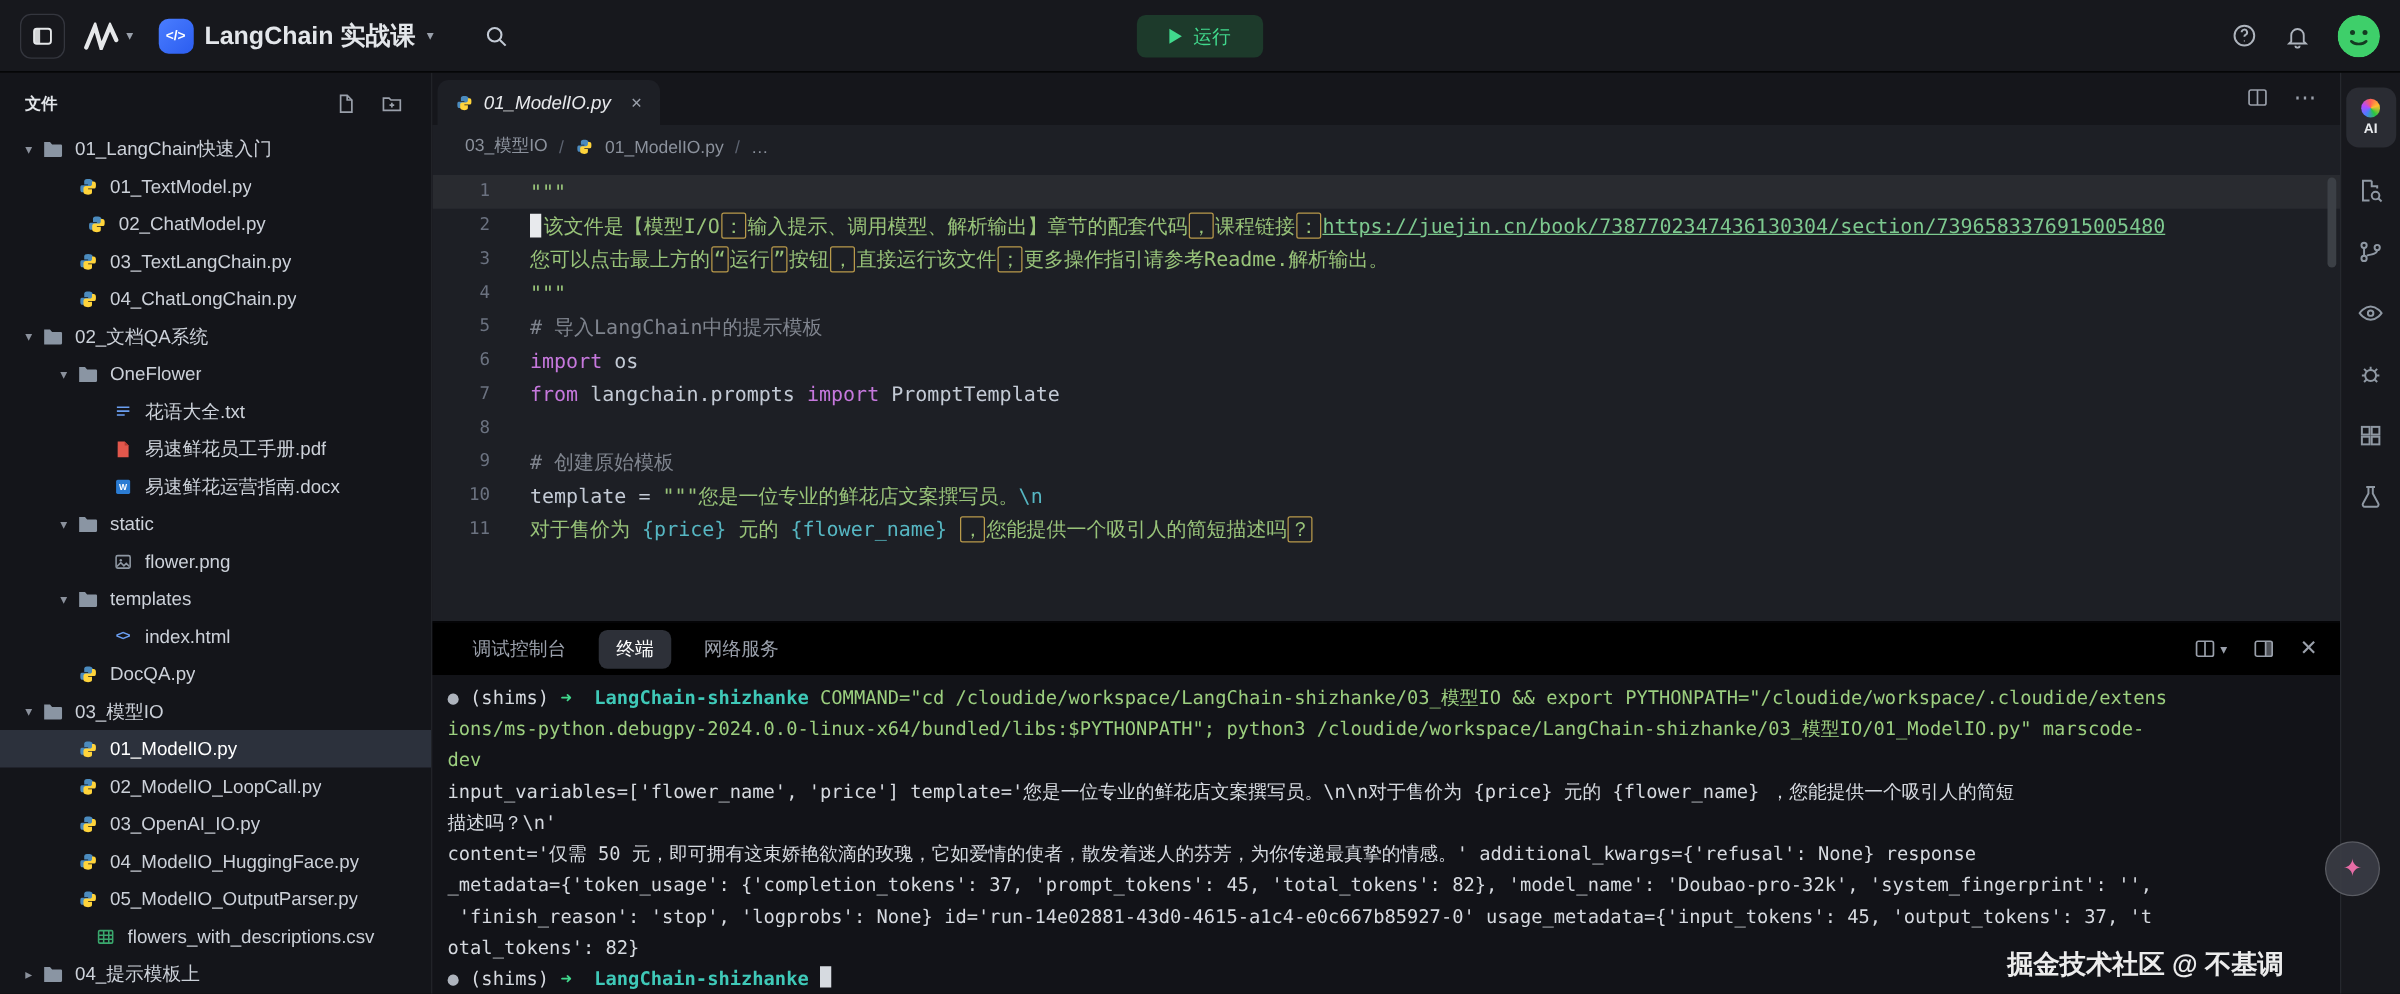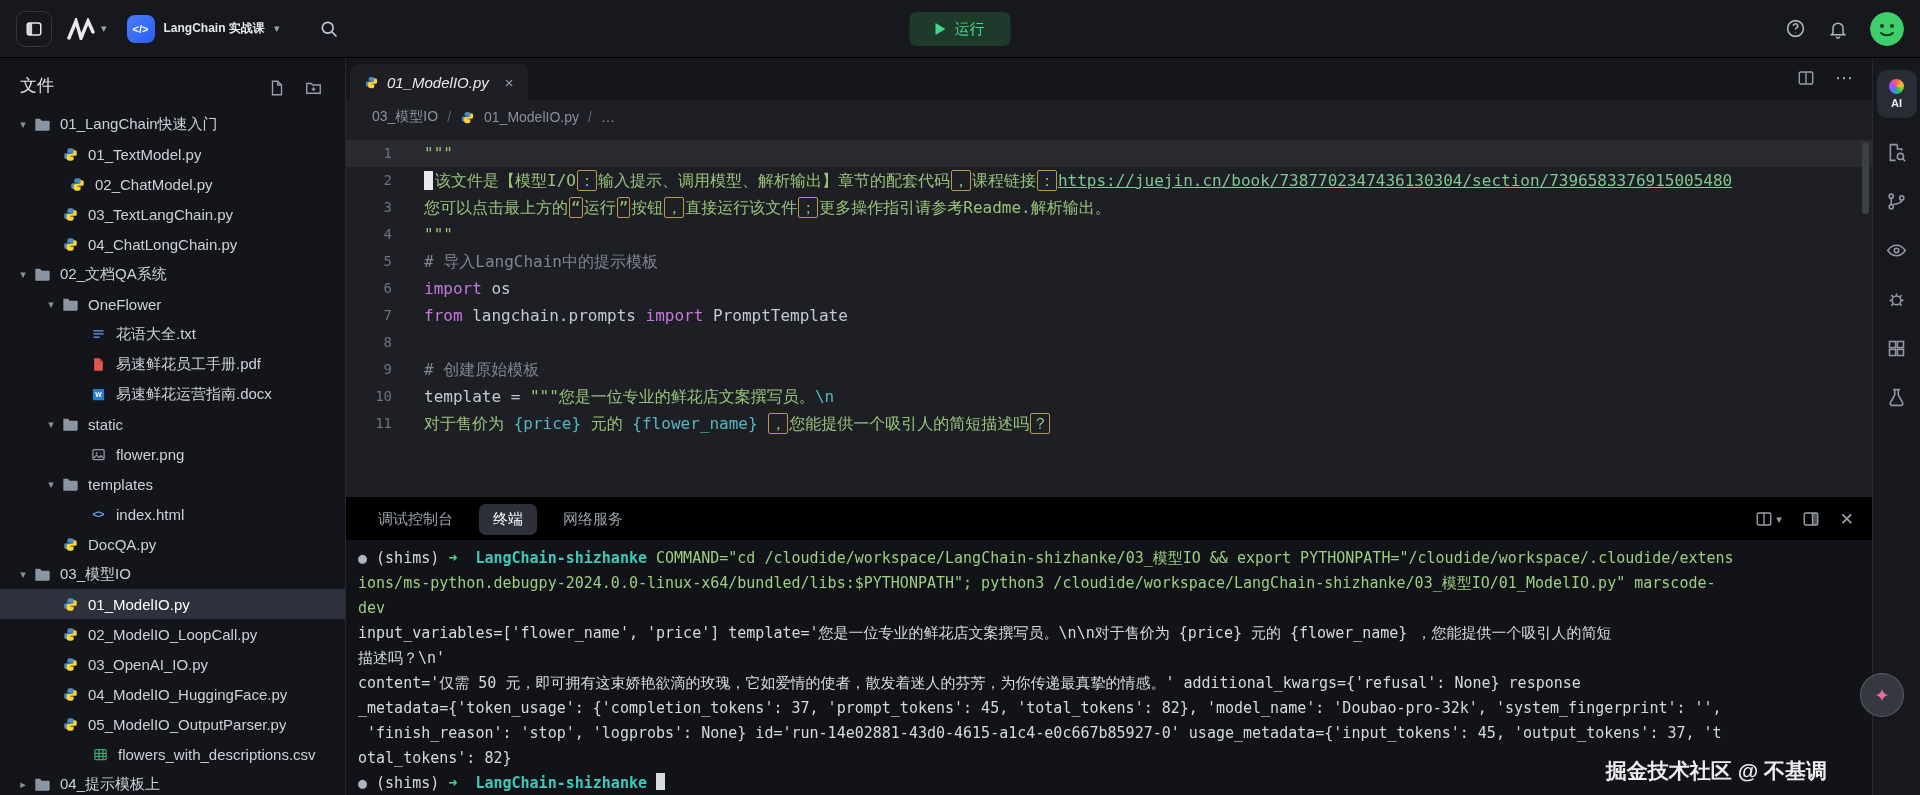--- a/index.html
+++ b/index.html
@@ -10,36 +10,36 @@
   
   .topbar{flex:0 0 58px;background:#17181d;border-bottom:1px solid #000;
     display:flex;align-items:center;padding:0 16px;gap:12px;position:relative;z-index:5}
   .tb-btn{width:36px;height:36px;border:1px solid #34363e;border-radius:9px;
     display:flex;align-items:center;justify-content:center;cursor:pointer}
   .logo-wrap{display:flex;align-items:center;gap:5px;cursor:pointer;padding:0 2px}
   .chev-sm{color:#9aa0ab;font-size:11px}
   .ws{display:flex;align-items:center;gap:9px;cursor:pointer;margin-left:6px}
   .ws-badge{width:28px;height:28px;border-radius:8px;background:linear-gradient(135deg,#4a7dff,#2b5df0);
     display:flex;align-items:center;justify-content:center;font-size:11px;font-weight:bold;color:#fff}
-  .ws-name{font-weight:bold;font-size:12px}
+  .ws-name{font-weight:bold;font-size:20px}
   .tb-search{margin-left:28px;cursor:pointer;display:flex;align-items:center}
   .run-btn{position:absolute;left:50%;transform:translateX(-50%);top:12px;height:34px;padding:0 26px;
     background:#1d3a2b;border-radius:7px;display:flex;align-items:center;gap:9px;color:#41d98d;
     font-size:15px;cursor:pointer}
   .play{width:0;height:0;border-left:10px solid #41d98d;border-top:6px solid transparent;border-bottom:6px solid transparent}
   .tb-right{margin-left:auto;display:flex;align-items:center;gap:22px}
   .tb-ico{cursor:pointer;display:flex;align-items:center}
   .avatar{width:34px;height:34px;border-radius:50%;overflow:hidden;cursor:pointer}
 
   
   .bodyrow{flex:1;display:flex;min-height:0}
 
   
   .sidebar{flex:0 0 346px;background:#14151a;border-right:1px solid #26282e;display:flex;flex-direction:column;min-height:0}
-  .side-head{display:flex;align-items:flex-end;padding:16px 22px 8px 20px;font-size:17px;font-weight:normal}
+  .side-head{display:flex;align-items:flex-end;padding:16px 22px 8px 20px;font-size:13px;font-weight:bold}
   .side-actions{margin-left:auto;display:flex;gap:18px;color:#9aa0ab}
   .side-actions > span{cursor:pointer;display:flex}
   .tree{flex:1;overflow:hidden;font-size:15px;padding-top:4px}
   .tree-row{height:30px;display:flex;align-items:center;color:#ccd1d9;cursor:pointer;white-space:nowrap}
   .tree-row.selected{background:#2c313c;color:#fff}
   .chev{flex:0 0 18px;width:18px;color:#8b919c;font-size:11px;text-align:center}
   .ficon{flex:0 0 20px;width:20px;display:inline-flex;justify-content:center;margin-right:8px}
   .flabel{overflow:hidden;text-overflow:ellipsis}
   .html-ico{color:#6b9ff2;font-weight:bold;font-size:11px;letter-spacing:-1px}
 
@@ -383,21 +383,21 @@
           <div class="tree-row" style="padding-left: 42px;">
             <span class="chev"></span>
             <span class="ficon">
               <svg width="15" height="15" viewBox="0 0 24 24">
                 <path d="M12 2c-5 0-5 2-5 4v3h5v1H4c-2 0-2 2-2 5s1 4 3 4h2v-3c0-2 1-3 3-3h5c1.7 0 3-1.3 3-3V6c0-2-1-4-6-4z" fill="#4b8bbe"></path>
                 <path d="M12 22c5 0 5-2 5-4v-3h-5v-1h8c2 0 2-2 2-5s-1-4-3-4h-2v3c0 2-1 3-3 3H9c-1.7 0-3 1.3-3 3v4c0 2 1 4 6 4z" fill="#ffd43b"></path>
               </svg>
             </span>
             <span class="flabel">05_ModelIO_OutputParser.py</span>
           </div>
-          <div class="tree-row" style="padding-left: 56px; margin-left: 16px;">
+          <div class="tree-row" style="padding-left: 56px;">
             <span class="chev"></span>
             <span class="ficon">
               <svg width="15" height="15" viewBox="0 0 24 24" fill="none" stroke="#3aa76d" stroke-width="2">
                 <rect x="3" y="4" width="18" height="16" rx="1.5"></rect>
                 <path d="M3 10h18 M3 15h18 M9.5 4v16 M16 4v16"></path>
               </svg>
             </span>
             <span class="flabel">flowers_with_descriptions.csv</span>
           </div>
           <div class="tree-row" style="padding-left: 14px;">

